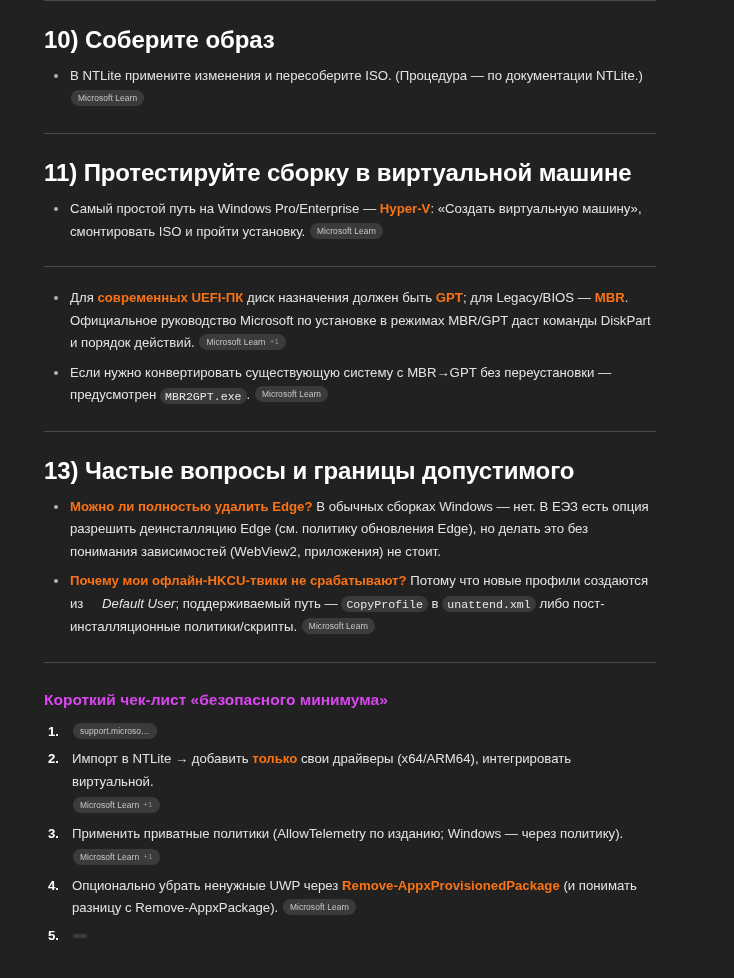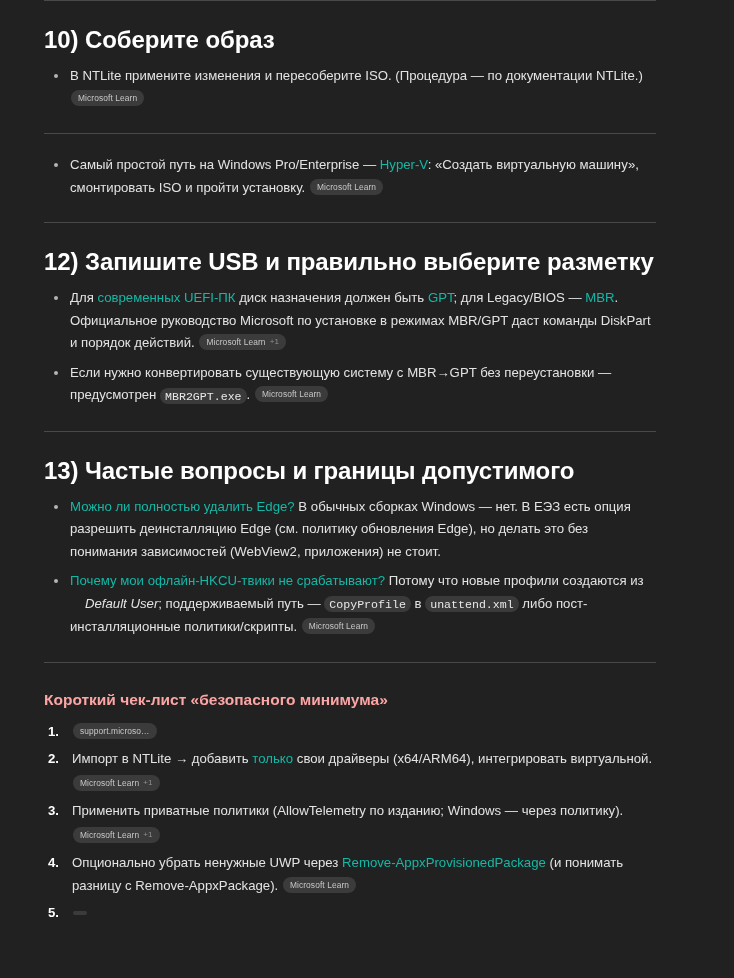--- a/index.html
+++ b/index.html
@@ -34,21 +34,21 @@
     font-weight: 700;
     line-height: 26px;
     color: #ffffff;
     margin: 6px 0 12px 0;
     letter-spacing: -0.1px;
   }
   h3.checklist-title {
     font-size: 15.5px;
     font-weight: 700;
     line-height: 22px;
-    color: #fca5a5;
+    color: #d946ef;
     margin: 8px 0 10px 0;
   }
   ul.bullets {
     list-style: none;
     margin: 0;
     padding: 0;
   }
   ul.bullets > li {
     position: relative;
     padding-left: 26px;
@@ -85,21 +85,21 @@
   ol.numbers > li::before {
     content: counter(step) ".";
     position: absolute;
     left: 4px;
     top: 0;
     font-weight: 700;
     color: #ffffff;
     font-size: 13.2px;
     line-height: 22.5px;
   }
-  b, strong { font-weight: 400; color: #14b8a6; }
+  b, strong { font-weight: 700; color: #f97316; }
   i, em { font-style: italic; margin-left: 15px; }
   code.inline {
     font-family: "Liberation Mono", "DejaVu Sans Mono", monospace;
     background: #3a3a3a;
     color: #e8e8e8;
     border-radius: 8px;
     padding: 1.5px 5px;
     font-size: 11.6px;
     white-space: nowrap;
   }
@@ -140,34 +140,34 @@
         <span class="chip">
           <span>Microsoft Learn</span>
         </span>
       </li>
     </ul>
   </div>
 
   <hr class="divider">
 
   <div class="section">
+    <h2 class="section-title">11) Протестируйте сборку в виртуальной машине</h2>
     <ul class="bullets">
       <li>
         <span>Самый простой путь на Windows Pro/Enterprise — </span><b>Hyper-V</b><span>: «Создать виртуальную машину», смонтировать ISO и пройти установку.</span>
         <span class="chip">
           <span>Microsoft Learn</span>
         </span>
       </li>
     </ul>
   </div>
 
   <hr class="divider">
 
   <div class="section">
-    <h2 class="section-title">12) Запишите USB и правильно выберите разметку</h2>
     <ul class="bullets">
       <li>
         <span>Для </span><b>современных UEFI-ПК</b><span> диск назначения должен быть </span><b>GPT</b><span>; для Legacy/BIOS — </span><b>MBR</b><span>. Официальное руководство Microsoft по установке в режимах MBR/GPT даст команды DiskPart и порядок действий.</span>
         <span class="chip">
           <span>Microsoft Learn</span>
           <span class="chip-more">+1</span>
         </span>
       </li>
       <li>
         <span>Если нужно конвертировать существующую систему с MBR→GPT без переустановки — предусмотрен </span><code class="inline">MBR2GPT.exe</code><span>.</span>

